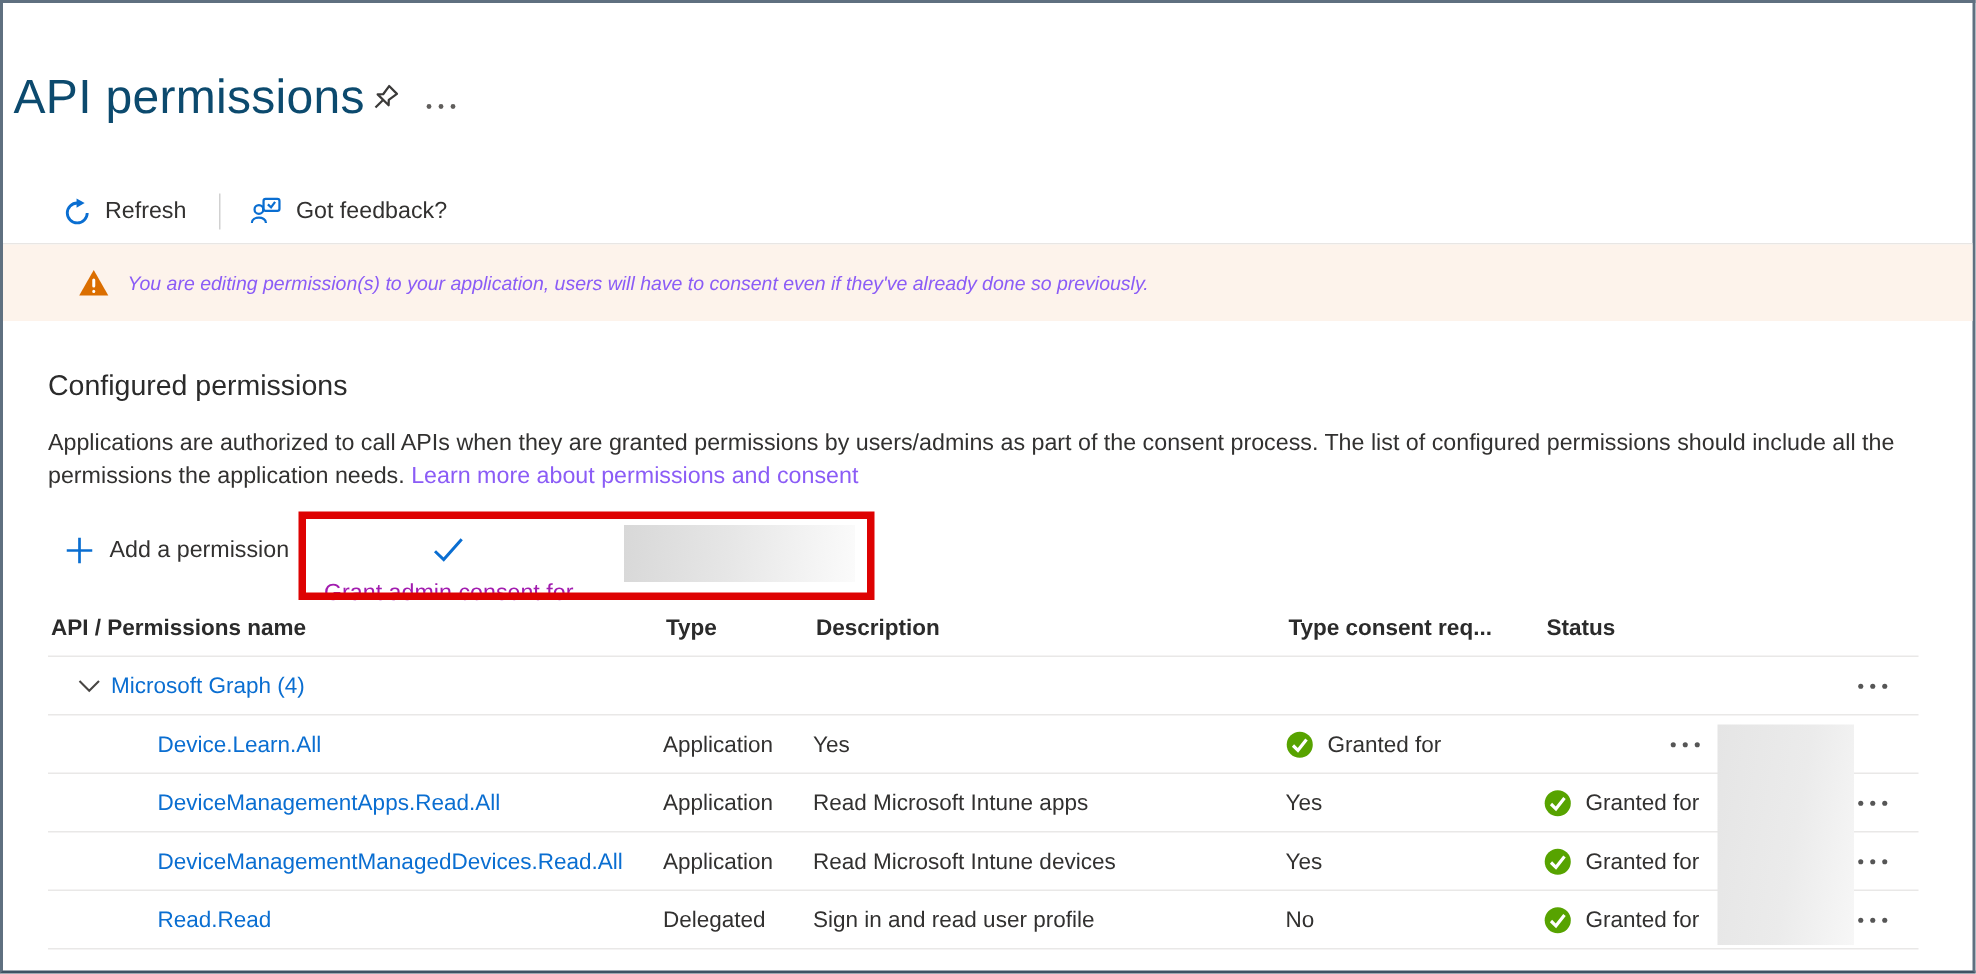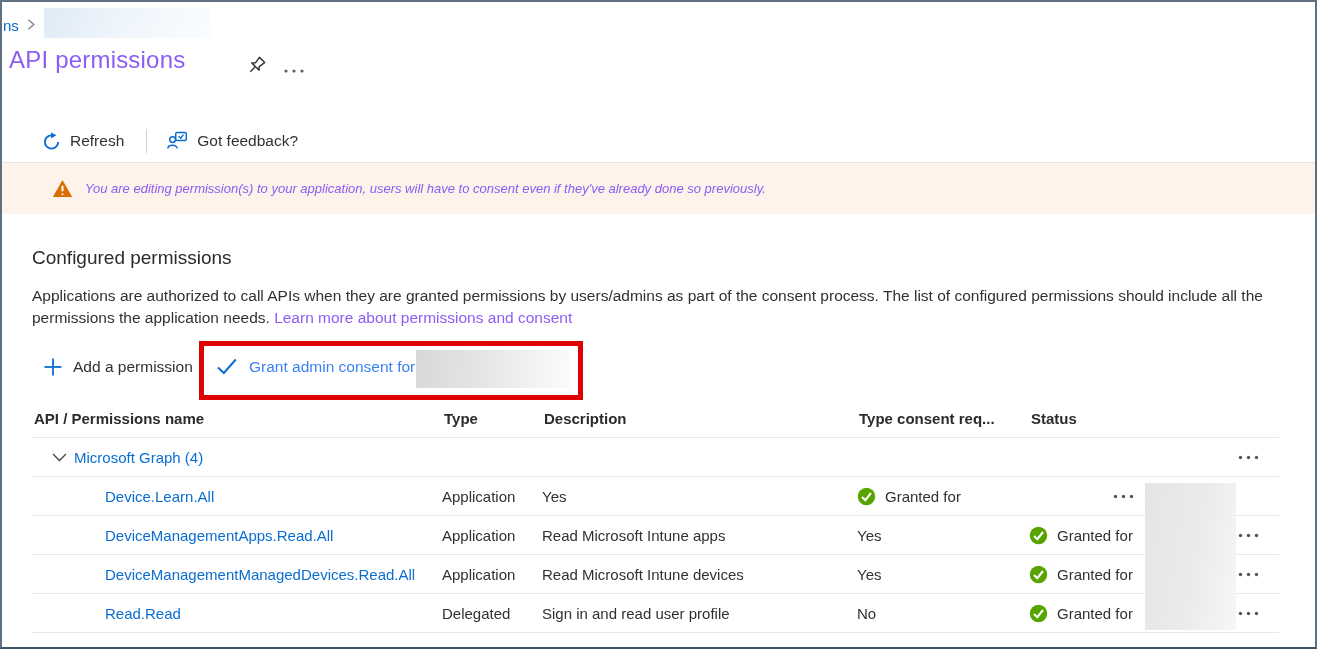--- a/index.html
+++ b/index.html
@@ -9,21 +9,21 @@
     position:relative; width:1317px; height:649px; background:#fff;
     border:2px solid #5f7080; border-bottom-color:#3f5364; overflow:hidden;
   }
   
   .breadcrumb { position:absolute; top:10px; left:0; display:flex; align-items:center; }
   .crumb-link { color:#0a6ed1; font-size:15px; margin-left:1px; }
   .crumb-chevron { margin:2px 4px 0 6px; }
   .crumb-blur { width:167px; height:30px; margin-left:2px; margin-top:-4px;
     background:linear-gradient(120deg,#dfeaf6 0%,#eef5fb 45%,#fbfdff 100%); }
   
-  .page-title { position:absolute; top:44px; left:7px; font-size:24px; font-weight:400; color:#8b5cf6; letter-spacing:.2px; }
+  .page-title { position:absolute; top:44px; left:7px; font-size:32px; font-weight:400; color:#0c4a6e; letter-spacing:.2px; }
   .pin-btn { position:absolute; top:52px; left:243px; cursor:pointer; background:none; border:none; }
   .title-more { position:absolute; top:60px; left:281px; cursor:pointer; background:none; border:none; }
   
   .toolbar { position:absolute; top:121px; left:40px; height:36px; display:flex; align-items:center; }
   .tb-btn { display:flex; align-items:center; gap:9px; background:none; border:none; cursor:pointer;
     font-family:"Liberation Sans", sans-serif; font-size:15.5px; color:#323130; }
   .tb-divider { width:1px; height:24px; background:#d1d1d1; margin:0 20px 0 22px; }
   .toolbar-rule { position:absolute; top:160px; left:0; width:1317px; height:1px; background:#e8e6e4; }
   
   .banner { position:absolute; top:161px; left:0; width:1317px; height:51px;
@@ -31,21 +31,21 @@
   .banner-icon { margin:0 12px 0 50px; display:flex; }
   .banner-text { font-size:13px; color:#8b5cf6;font-style:italic; }
   
   .section-heading { position:absolute; top:245px; left:30px; font-size:19px; font-weight:400; color:#2b2b2b; }
   .section-desc { position:absolute; top:283px; left:30px; width:1244px; font-size:15.5px; line-height:22px; color:#323130; }
   .link { color:#8b5cf6; text-decoration:none; cursor:pointer; }
   
   .action-add { position:absolute; top:355px; left:41px; display:flex; align-items:center; gap:10px;
     background:none; border:none; cursor:pointer; font-family:"Liberation Sans", sans-serif; font-size:15.5px; color:#323130; }
   .action-grant { position:absolute; top:355px; left:214px; display:flex; align-items:center; gap:11px;
-    background:none; border:none; cursor:pointer; font-family:"Liberation Sans", sans-serif; font-size:15.5px; color:#3b82f6; }
+    background:none; border:none; cursor:pointer; font-family:"Liberation Sans", sans-serif; font-size:15.5px; color:#a21caf;flex-direction:column; }
   .grant-blur { position:absolute; top:348px; left:414px; width:154px; height:38px;
     background:linear-gradient(95deg,#d8d8d8 0%,#e6e6e6 45%,#fbfbfb 100%); }
   .highlight-box { position:absolute; top:339px; left:197px; width:384px; height:59px;
     border:5px solid #de0202; pointer-events:none; z-index:6; }
   
   .perm-table { position:absolute; top:398px; left:30px; width:1247px; }
   .t-row { display:grid; grid-template-columns:410px 100px 315px 172px 1fr 62px;
     align-items:center; border-bottom:1px solid #e9e8e7; }
   .t-header { height:38px; border-bottom:1px solid #e9e8e7; font-weight:700; font-size:15px; color:#2b2b2b; }
   .t-header > div { padding-left:2px; }
@@ -60,29 +60,20 @@
   .row-menu { background:none; border:none; cursor:pointer; display:flex; padding:6px; }
   .status-blur { position:absolute; top:481px; left:1143px; width:91px; height:147px; z-index:5;
     background:linear-gradient(100deg,#e5e5e5 0%,#ebebeb 55%,#f7f7f7 100%); }
   .chev-btn { background:none; border:none; cursor:pointer; display:flex; padding:0; }
 </style>
 </head>
 <body>
 
 <div class="frame">
 
-  <div class="breadcrumb">
-    <span class="crumb-link">ns</span>
-    <span class="crumb-chevron">
-      <svg width="13" height="15" viewBox="0 0 13 16">
-          <polyline points="3,3 9,8 3,13" fill="none" stroke="#8a8886" stroke-width="1.5"></polyline>
-        </svg>
-    </span>
-    <span class="crumb-blur"></span>
-  </div>
 
   <h1 class="page-title">API permissions</h1>
   <button class="pin-btn" title="">
     <svg width="23" height="23" viewBox="0 0 20 20">
       <g transform="rotate(45 10 10)">
         <path d="M6.8 3.2 h6.4 l-0.9 5.8 2.2 2.3 H5.5 l2.2-2.3 z" fill="none" stroke="#3b3a39" stroke-width="1.3" stroke-linejoin="round"></path>
         <line x1="10" y1="11.6" x2="10" y2="17.6" stroke="#3b3a39" stroke-width="1.3"></line>
       </g>
     </svg>
   </button>

